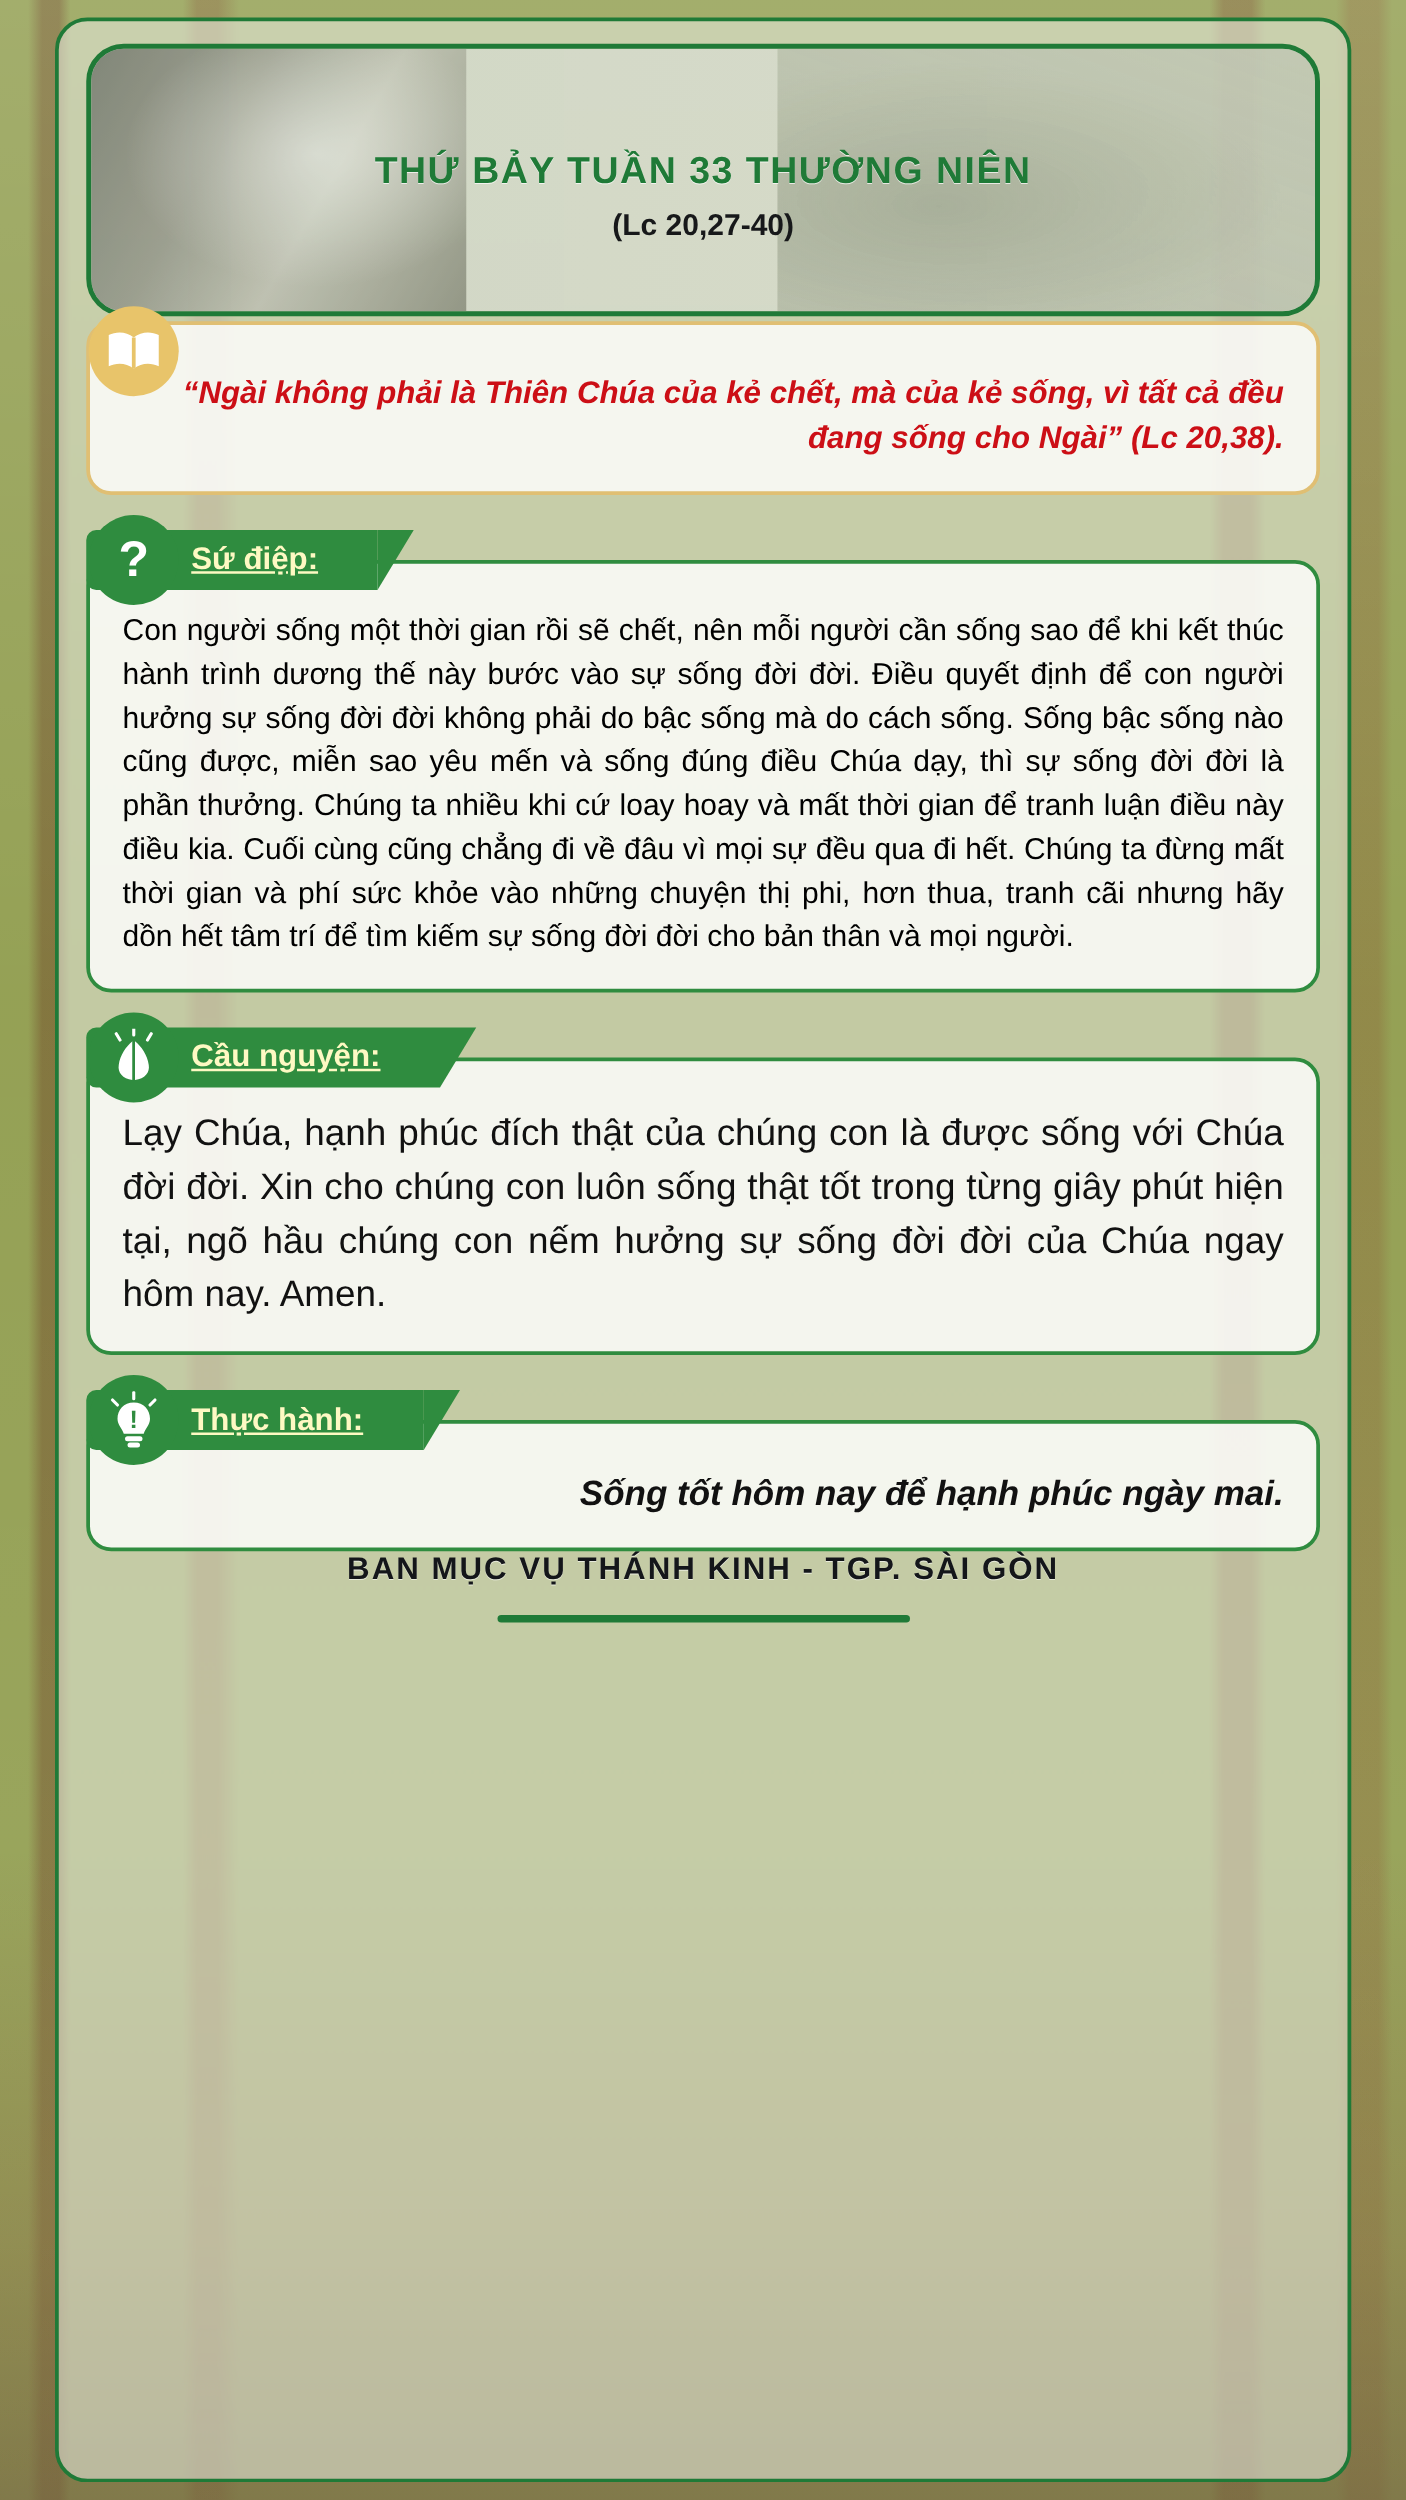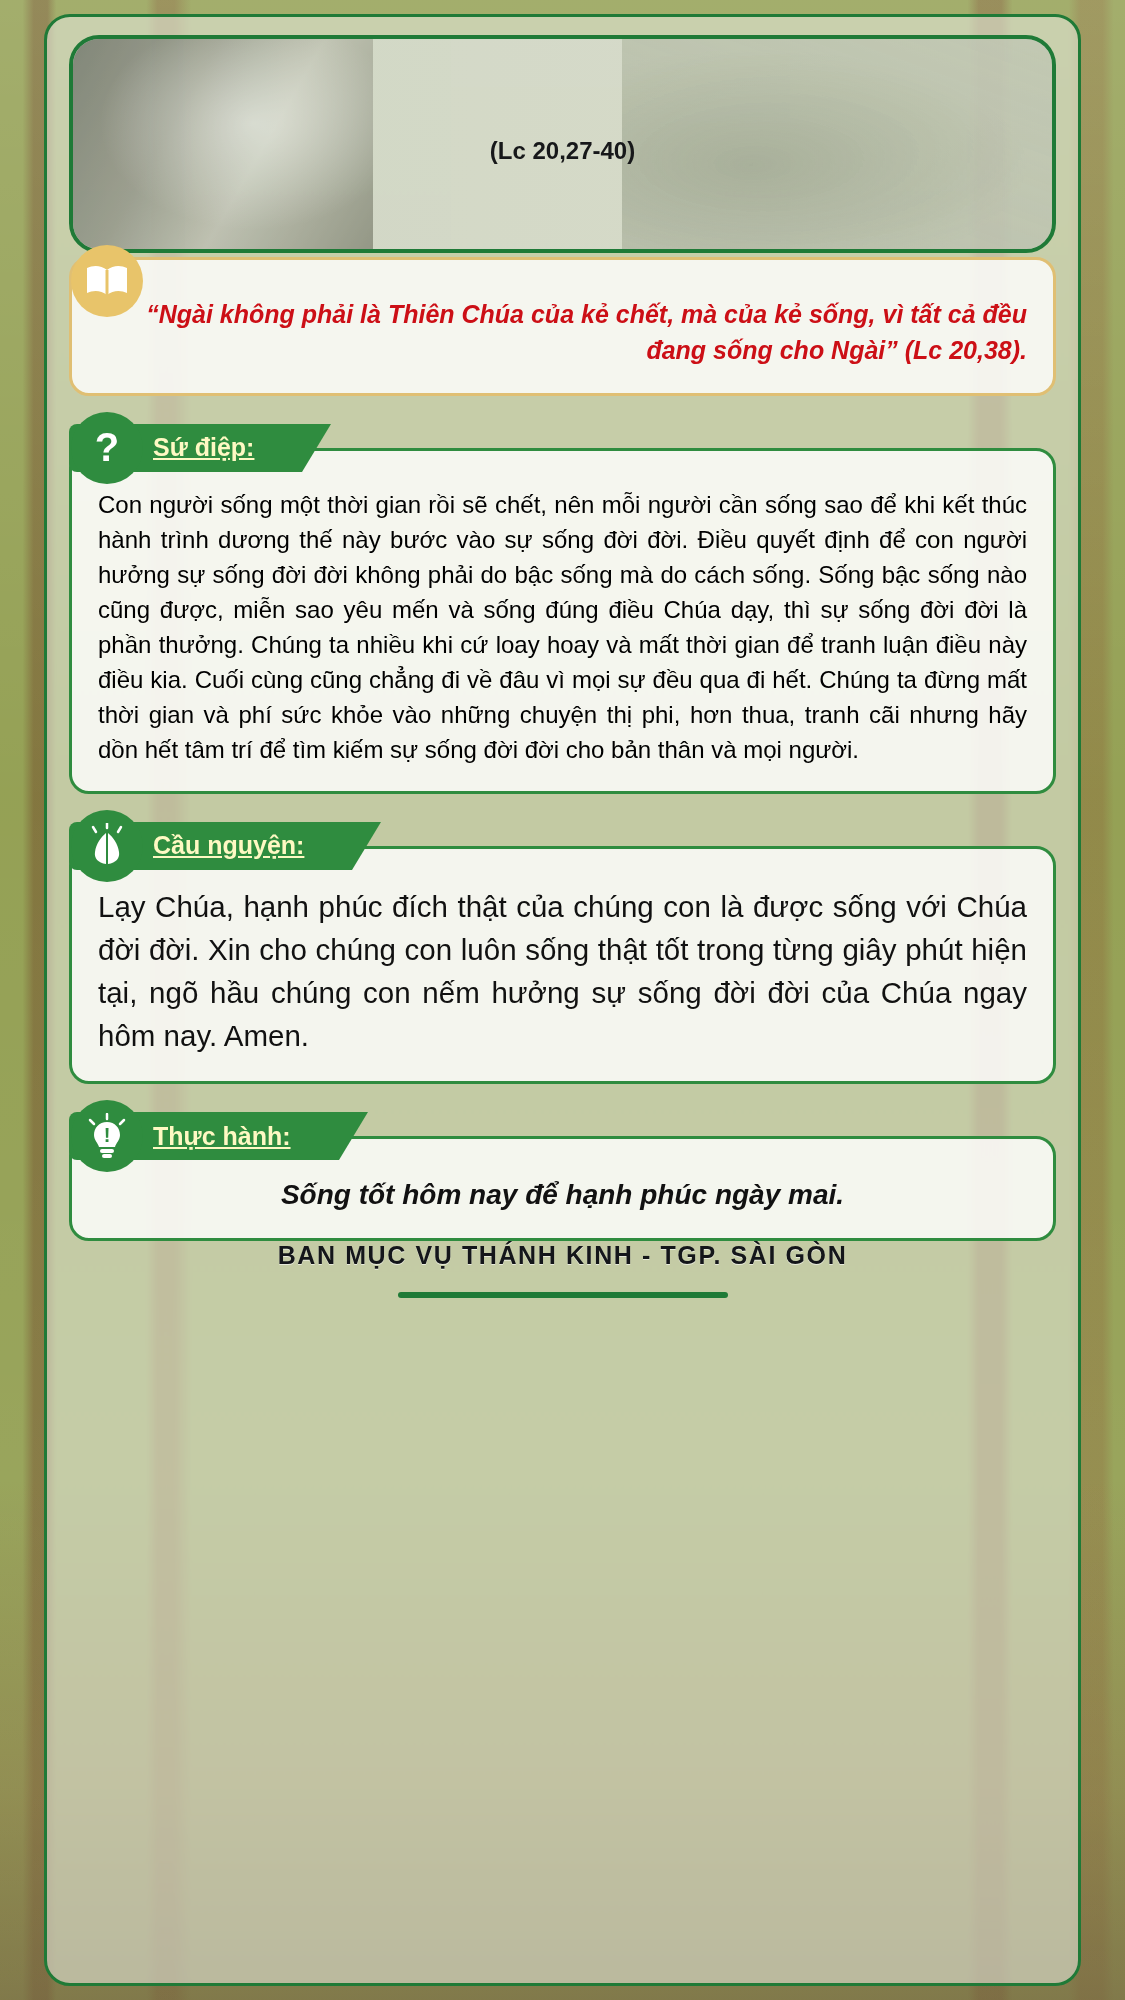--- a/index.html
+++ b/index.html
@@ -203,21 +203,21 @@
     line-height: 1.46;
     text-align: justify;
     text-align-last: left;
   }
 
   .practice-text {
     font-size: 28px;
     font-weight: bold;
     font-style: italic;
     color: #111;
-    text-align: center;
+    text-align: right;
     line-height: 1.4;
   }
 
   
   .footer {
     text-align: center;
   }
   .footer-text {
     font-size: 25px;
     font-weight: bold;
@@ -241,20 +241,21 @@
   <div class="bg-bottom"></div>
   <div class="bg-veil"></div>
 </div>
 
 <div class="card">
 
   <div class="header">
     <div class="hdr-photo"></div>
     <div class="hdr-photo2"></div>
     <div class="hdr-inner">
+      <div class="title-sub">THỨ BẢY TUẦN 33 THƯỜNG NIÊN</div>
       <div class="title-ref">(Lc 20,27-40)</div>
     </div>
   </div>
 
   <div class="section">
     <div class="badge gold">
       <svg width="46" height="38" viewBox="0 0 46 38" aria-hidden="true">
         <path d="M23 8 C17 3 9 3 3 6 L3 31 C9 28 17 28 23 33 Z" fill="#ffffff"></path>
         <path d="M23 8 C29 3 37 3 43 6 L43 31 C37 28 29 28 23 33 Z" fill="#ffffff"></path>
         <path d="M23 8 L23 33" stroke="#e8c46a" stroke-width="3"></path>

